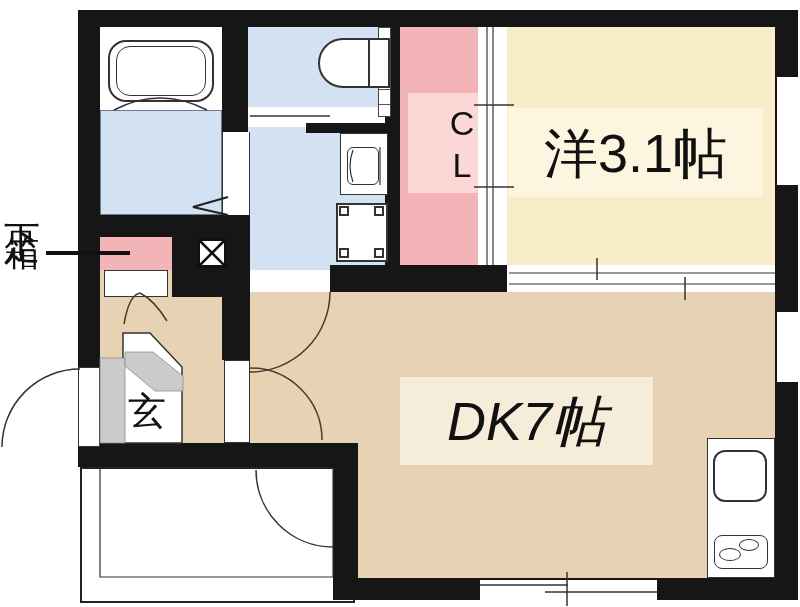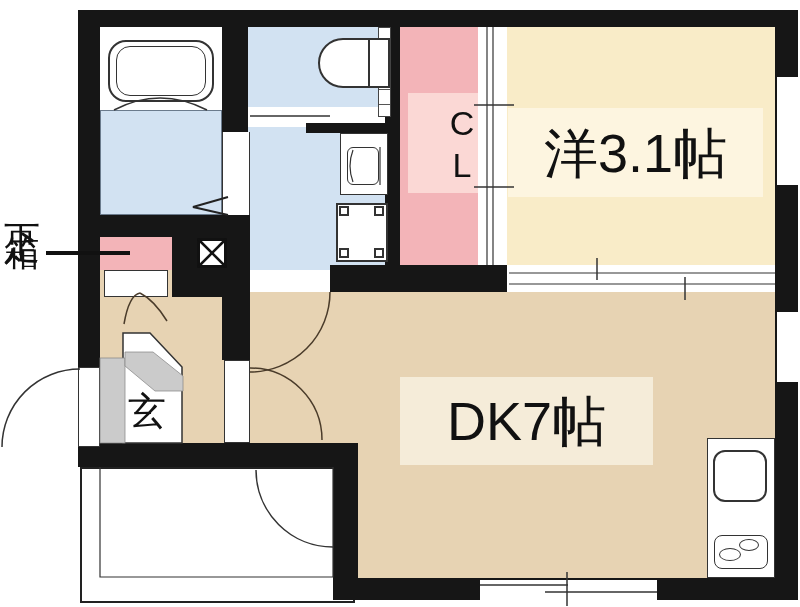--- a/index.html
+++ b/index.html
@@ -114,17 +114,17 @@
 
     <line x1="46" y1="253" x2="130" y2="253" stroke="#111" stroke-width="4"></line>
   </svg>
 
   <div class="lbl vtext" style="left:4px;top:196px;font-size:36px;letter-spacing:6px;">下足箱</div>
   <div class="lbl" style="left:128px;top:392px;font-size:38px;">玄</div>
   <div class="lbl vtext" style="left:445px;top:104px;font-size:34px;letter-spacing:4px;">CL</div>
   <div class="lbl center" style="left:508px;top:108px;width:255px;height:89px;font-size:54px;border-radius:21px;">
     <span>洋3.1帖</span>
   </div>
-  <div class="lbl center" style="left:400px;top:377px;width:253px;height:88px;font-size:54px;">
+  <div class="lbl center" style="left:400px;top:377px;width:253px;height:88px;font-size:54px;font-style:italic;">
     <span>DK7帖</span>
   </div>
 
 </div>
 
 </body></html>

